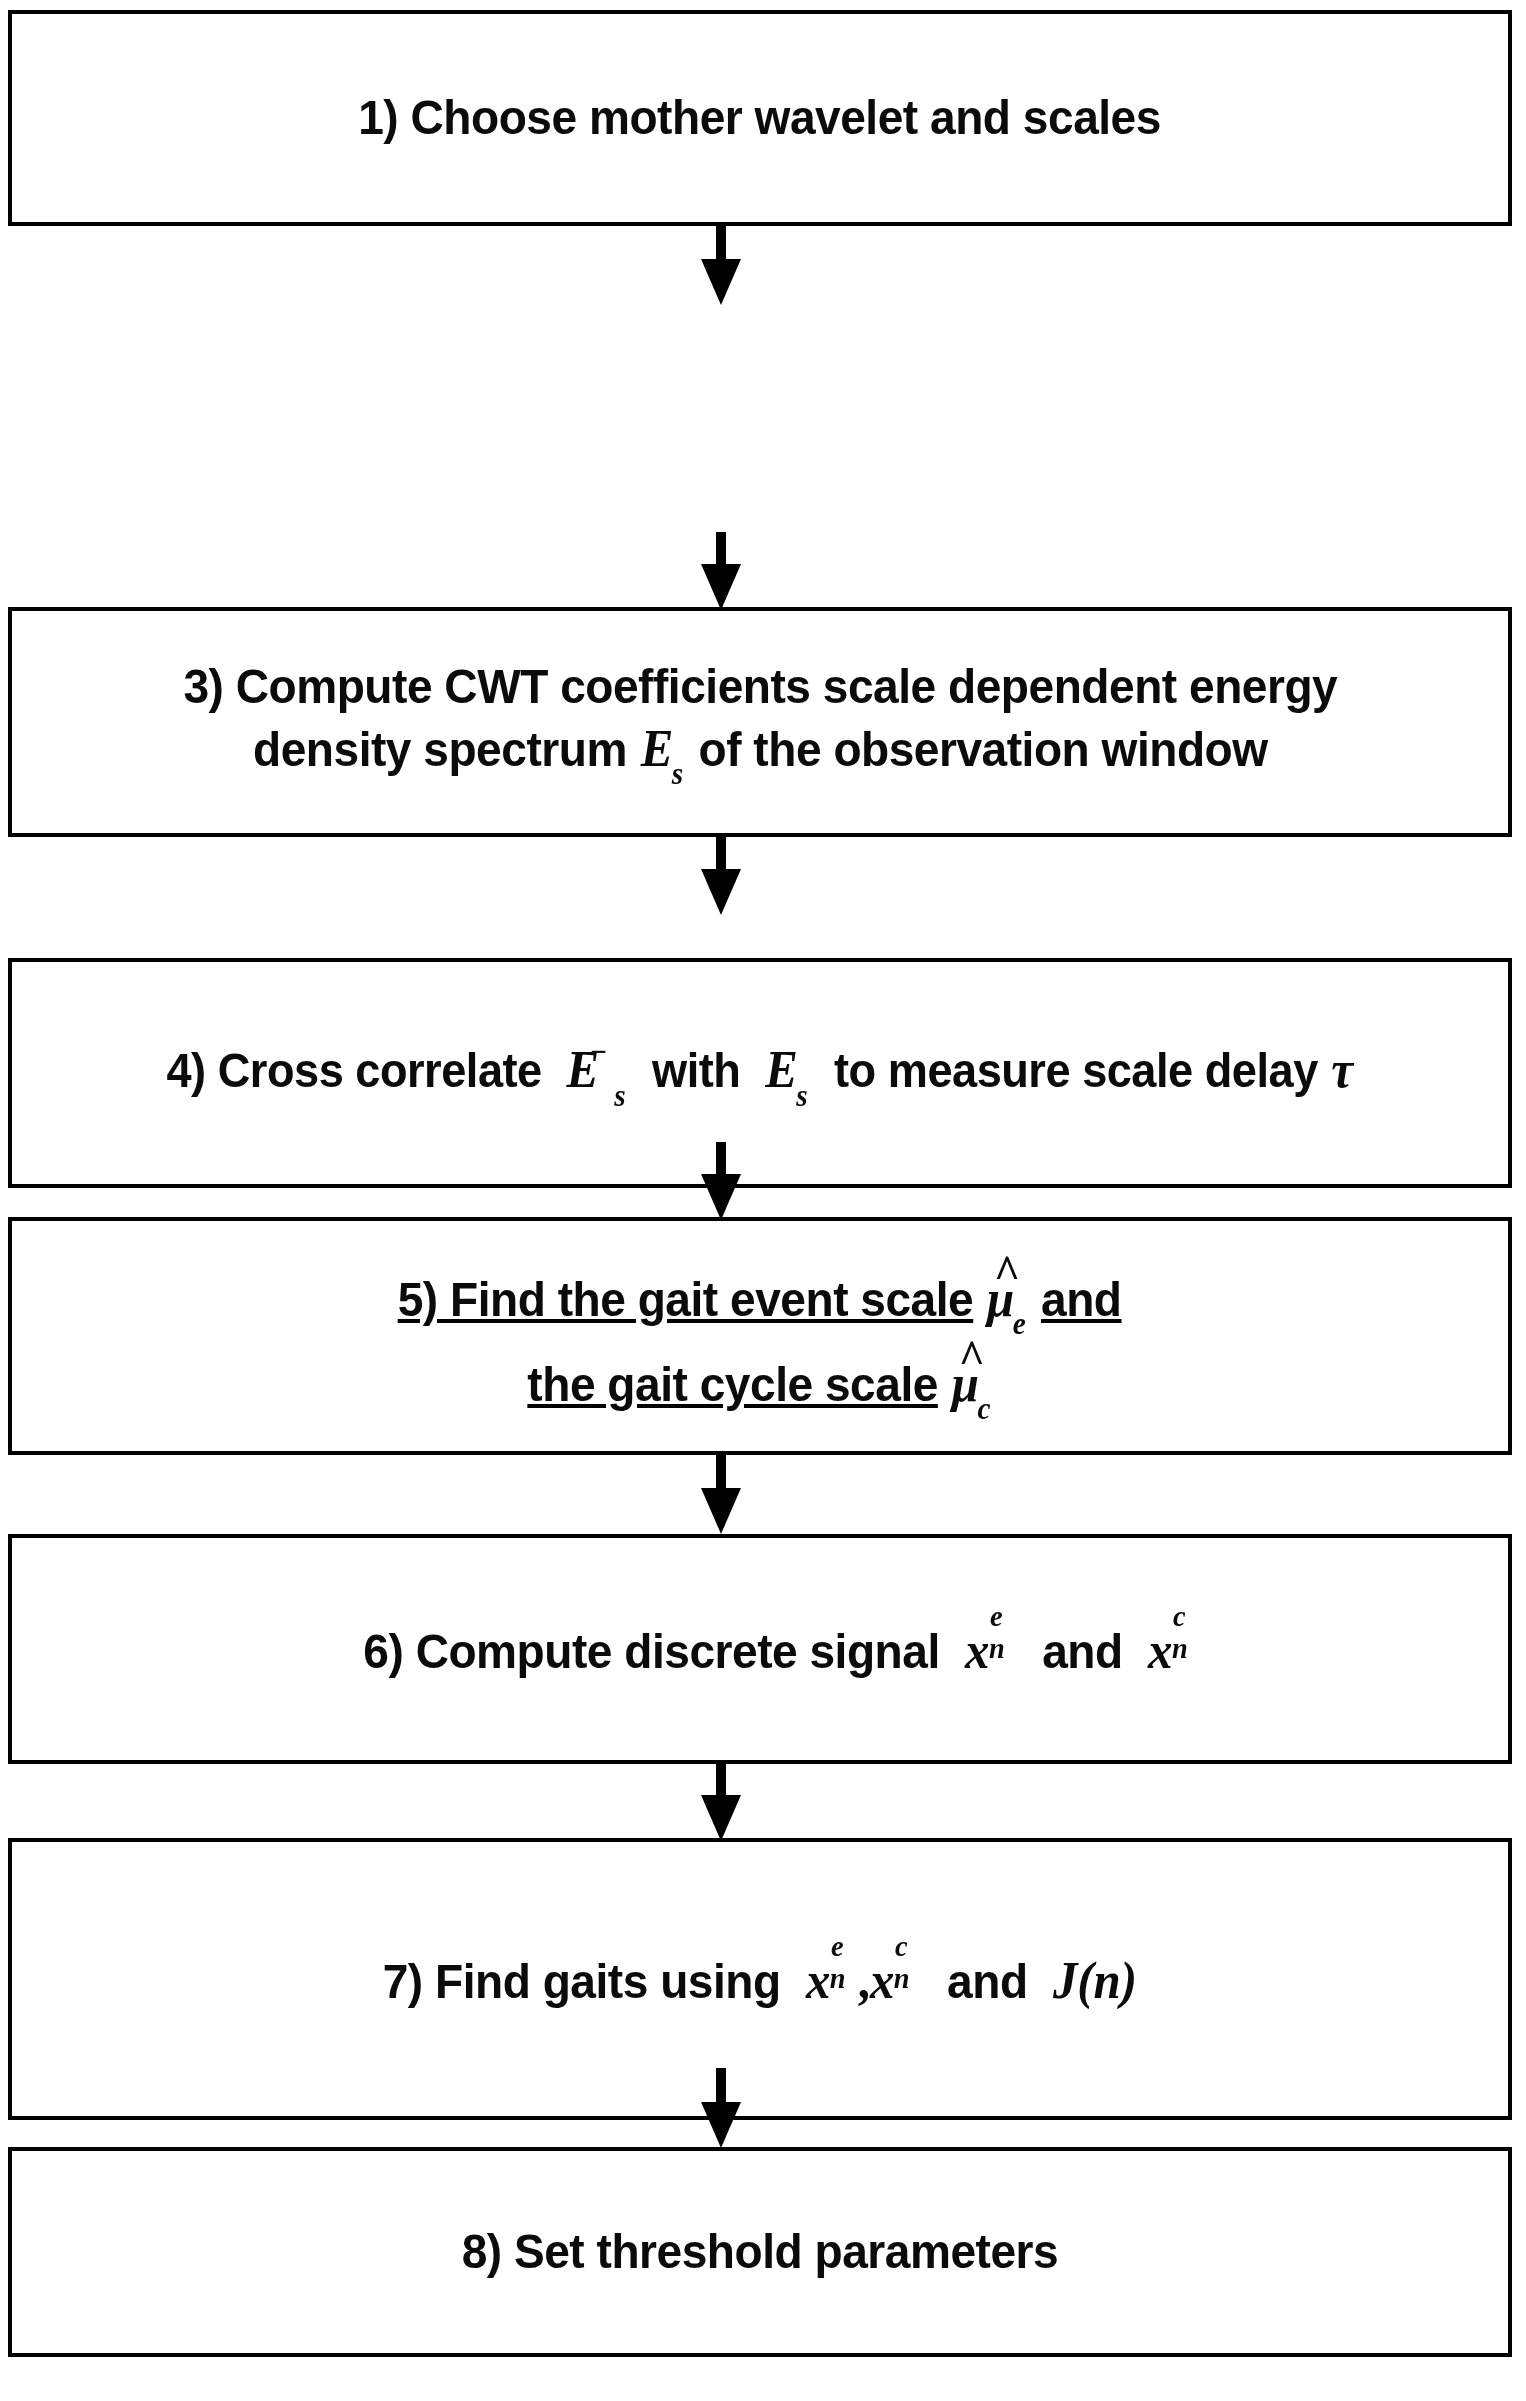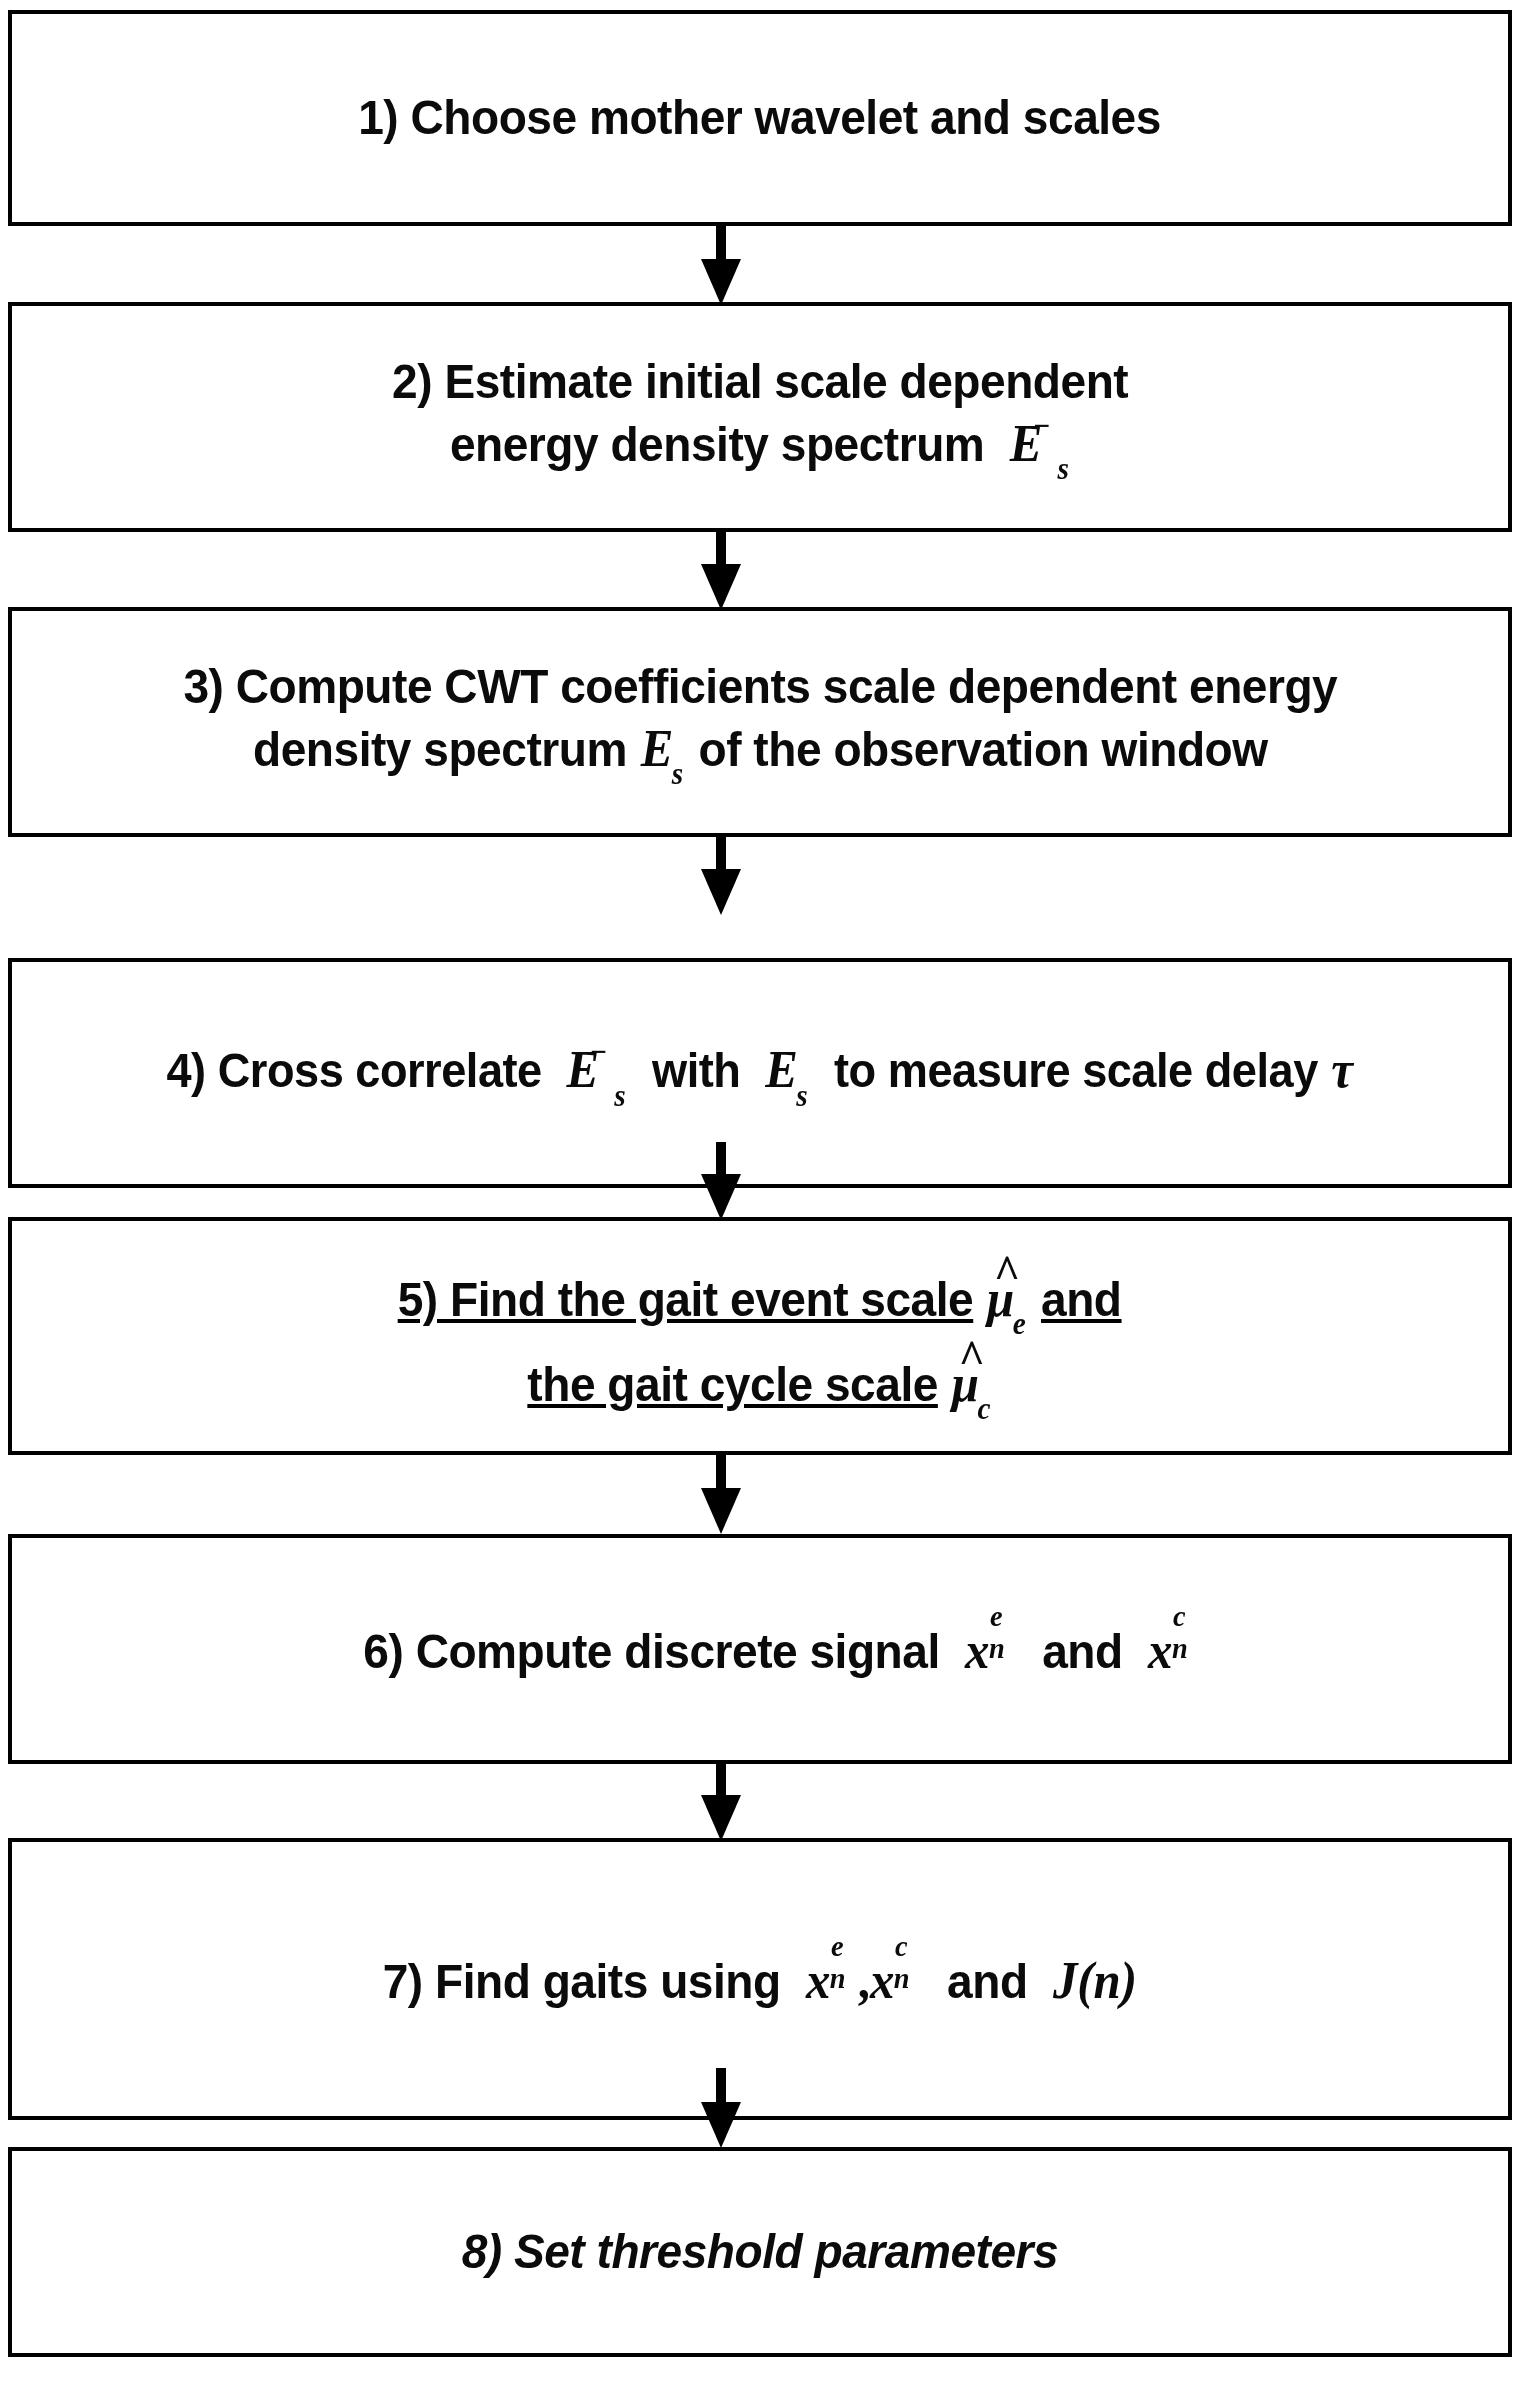--- a/index.html
+++ b/index.html
@@ -130,26 +130,20 @@
     <div class="step-text">
       <span>1) Choose mother wavelet and scales</span>
     </div>
   </div>
 
   <div class="arrow" style="top:226px;height:77px;">
     <div class="stem" style="height:36px;"></div>
     <div class="head" style="top:33px;"></div>
   </div>
 
-  <div class="step-box" style="top:302px;height:230px;">
-    <div class="step-text wrap">
-      <span>2) Estimate initial scale dependent</span><br>
-      <span>energy density spectrum</span><span class="wide"></span><span class="mth"><span>E</span><span class="supminus">−</span><span class="sub">s</span></span>
-    </div>
-  </div>
 
   <div class="arrow" style="top:532px;height:75px;">
     <div class="stem" style="height:34px;"></div>
     <div class="head" style="top:32px;"></div>
   </div>
 
   <div class="step-box" style="top:607px;height:230px;">
     <div class="step-text wrap">
       <span>3) Compute CWT coefficients scale dependent energy</span><br>
       <span>density spectrum</span><span class="thin"></span><span class="mth"><span>E</span><span class="sub">s</span></span><span class="thin"></span><span>of the observation window</span>
@@ -199,20 +193,20 @@
     <div class="step-text">
       <span>7) Find gaits using</span><span class="wide"></span><span class="mth"><span>x</span><span class="stack"><span class="s-up">e</span><span class="s-dn">n</span></span></span><span class="mth nrm">,</span><span class="mth"><span>x</span><span class="stack"><span class="s-up">c</span><span class="s-dn">n</span></span></span><span class="wide"></span><span>and</span><span class="wide"></span><span class="mth"><span>J</span><span>(</span><span>n</span><span>)</span></span>
     </div>
   </div>
 
   <div class="arrow" style="top:2068px;height:79px;">
     <div class="stem" style="height:36px;"></div>
     <div class="head" style="top:34px;"></div>
   </div>
 
-  <div class="step-box" style="top:2147px;height:210px;font-style:italic;">
+  <div class="step-box" style="top:2147px;height:210px;">
     <div class="step-text">
       <span>8) Set threshold parameters</span>
     </div>
   </div>
 
 </div>
 
 
 </body></html>

